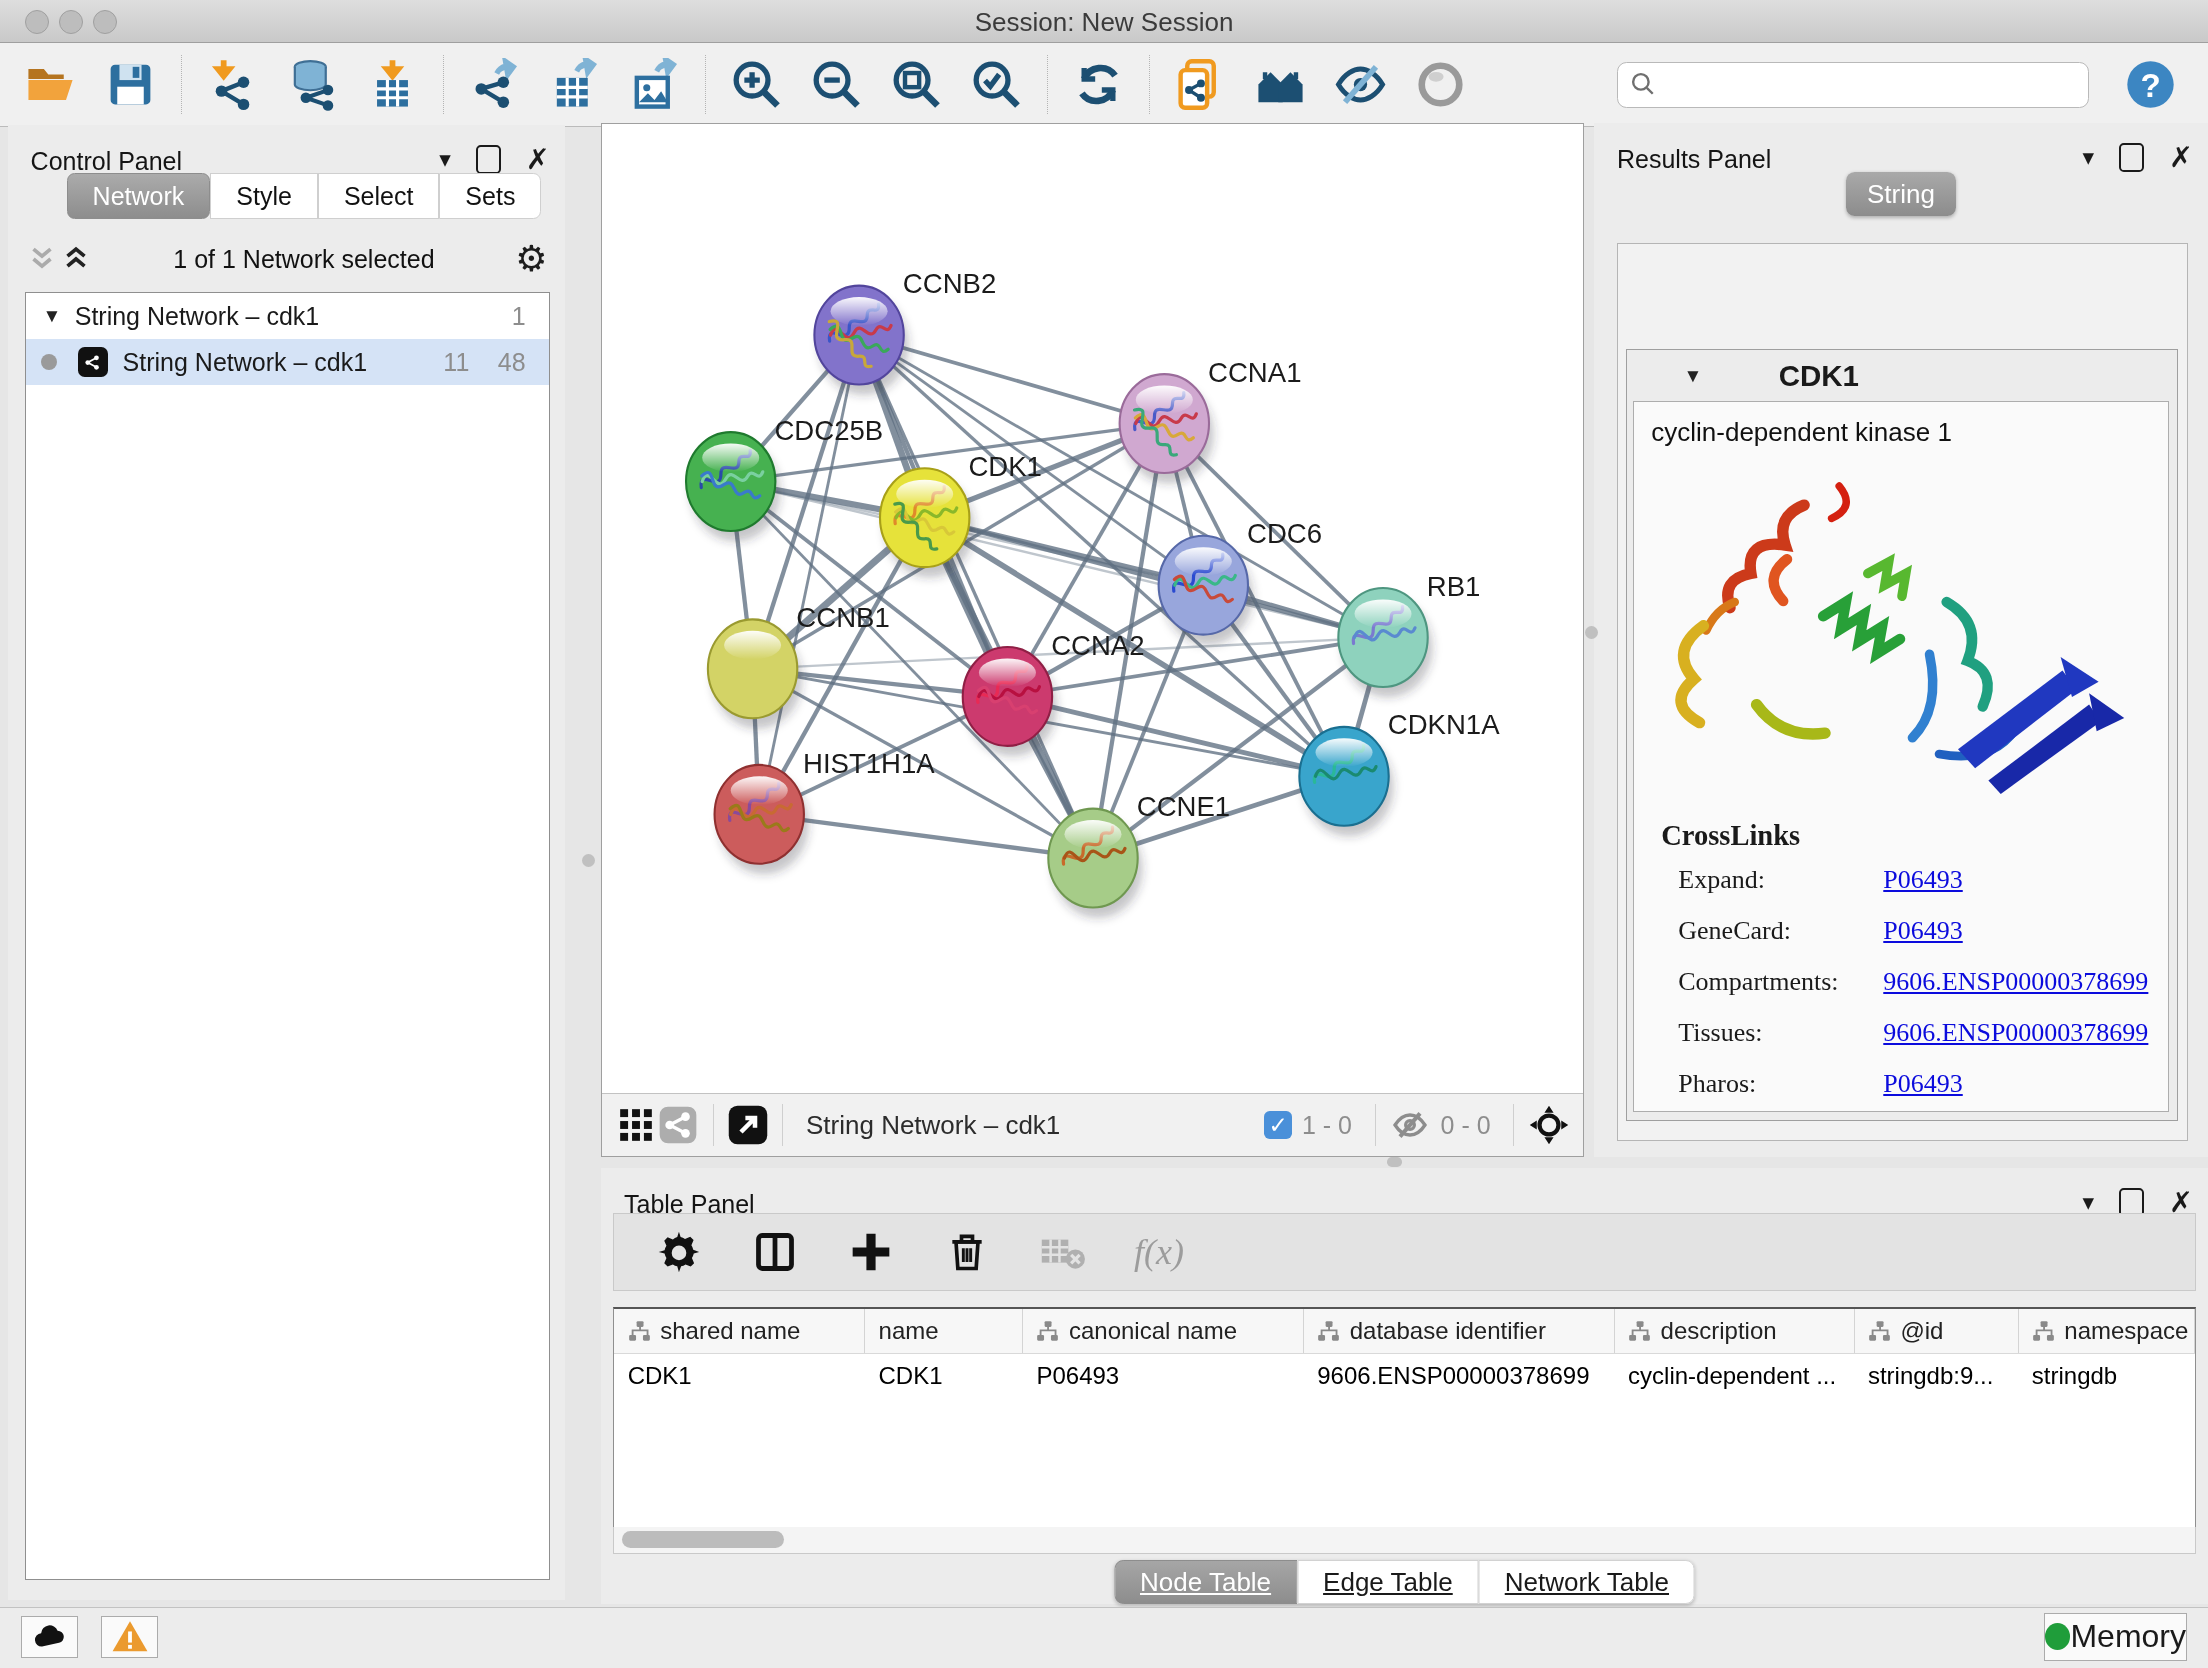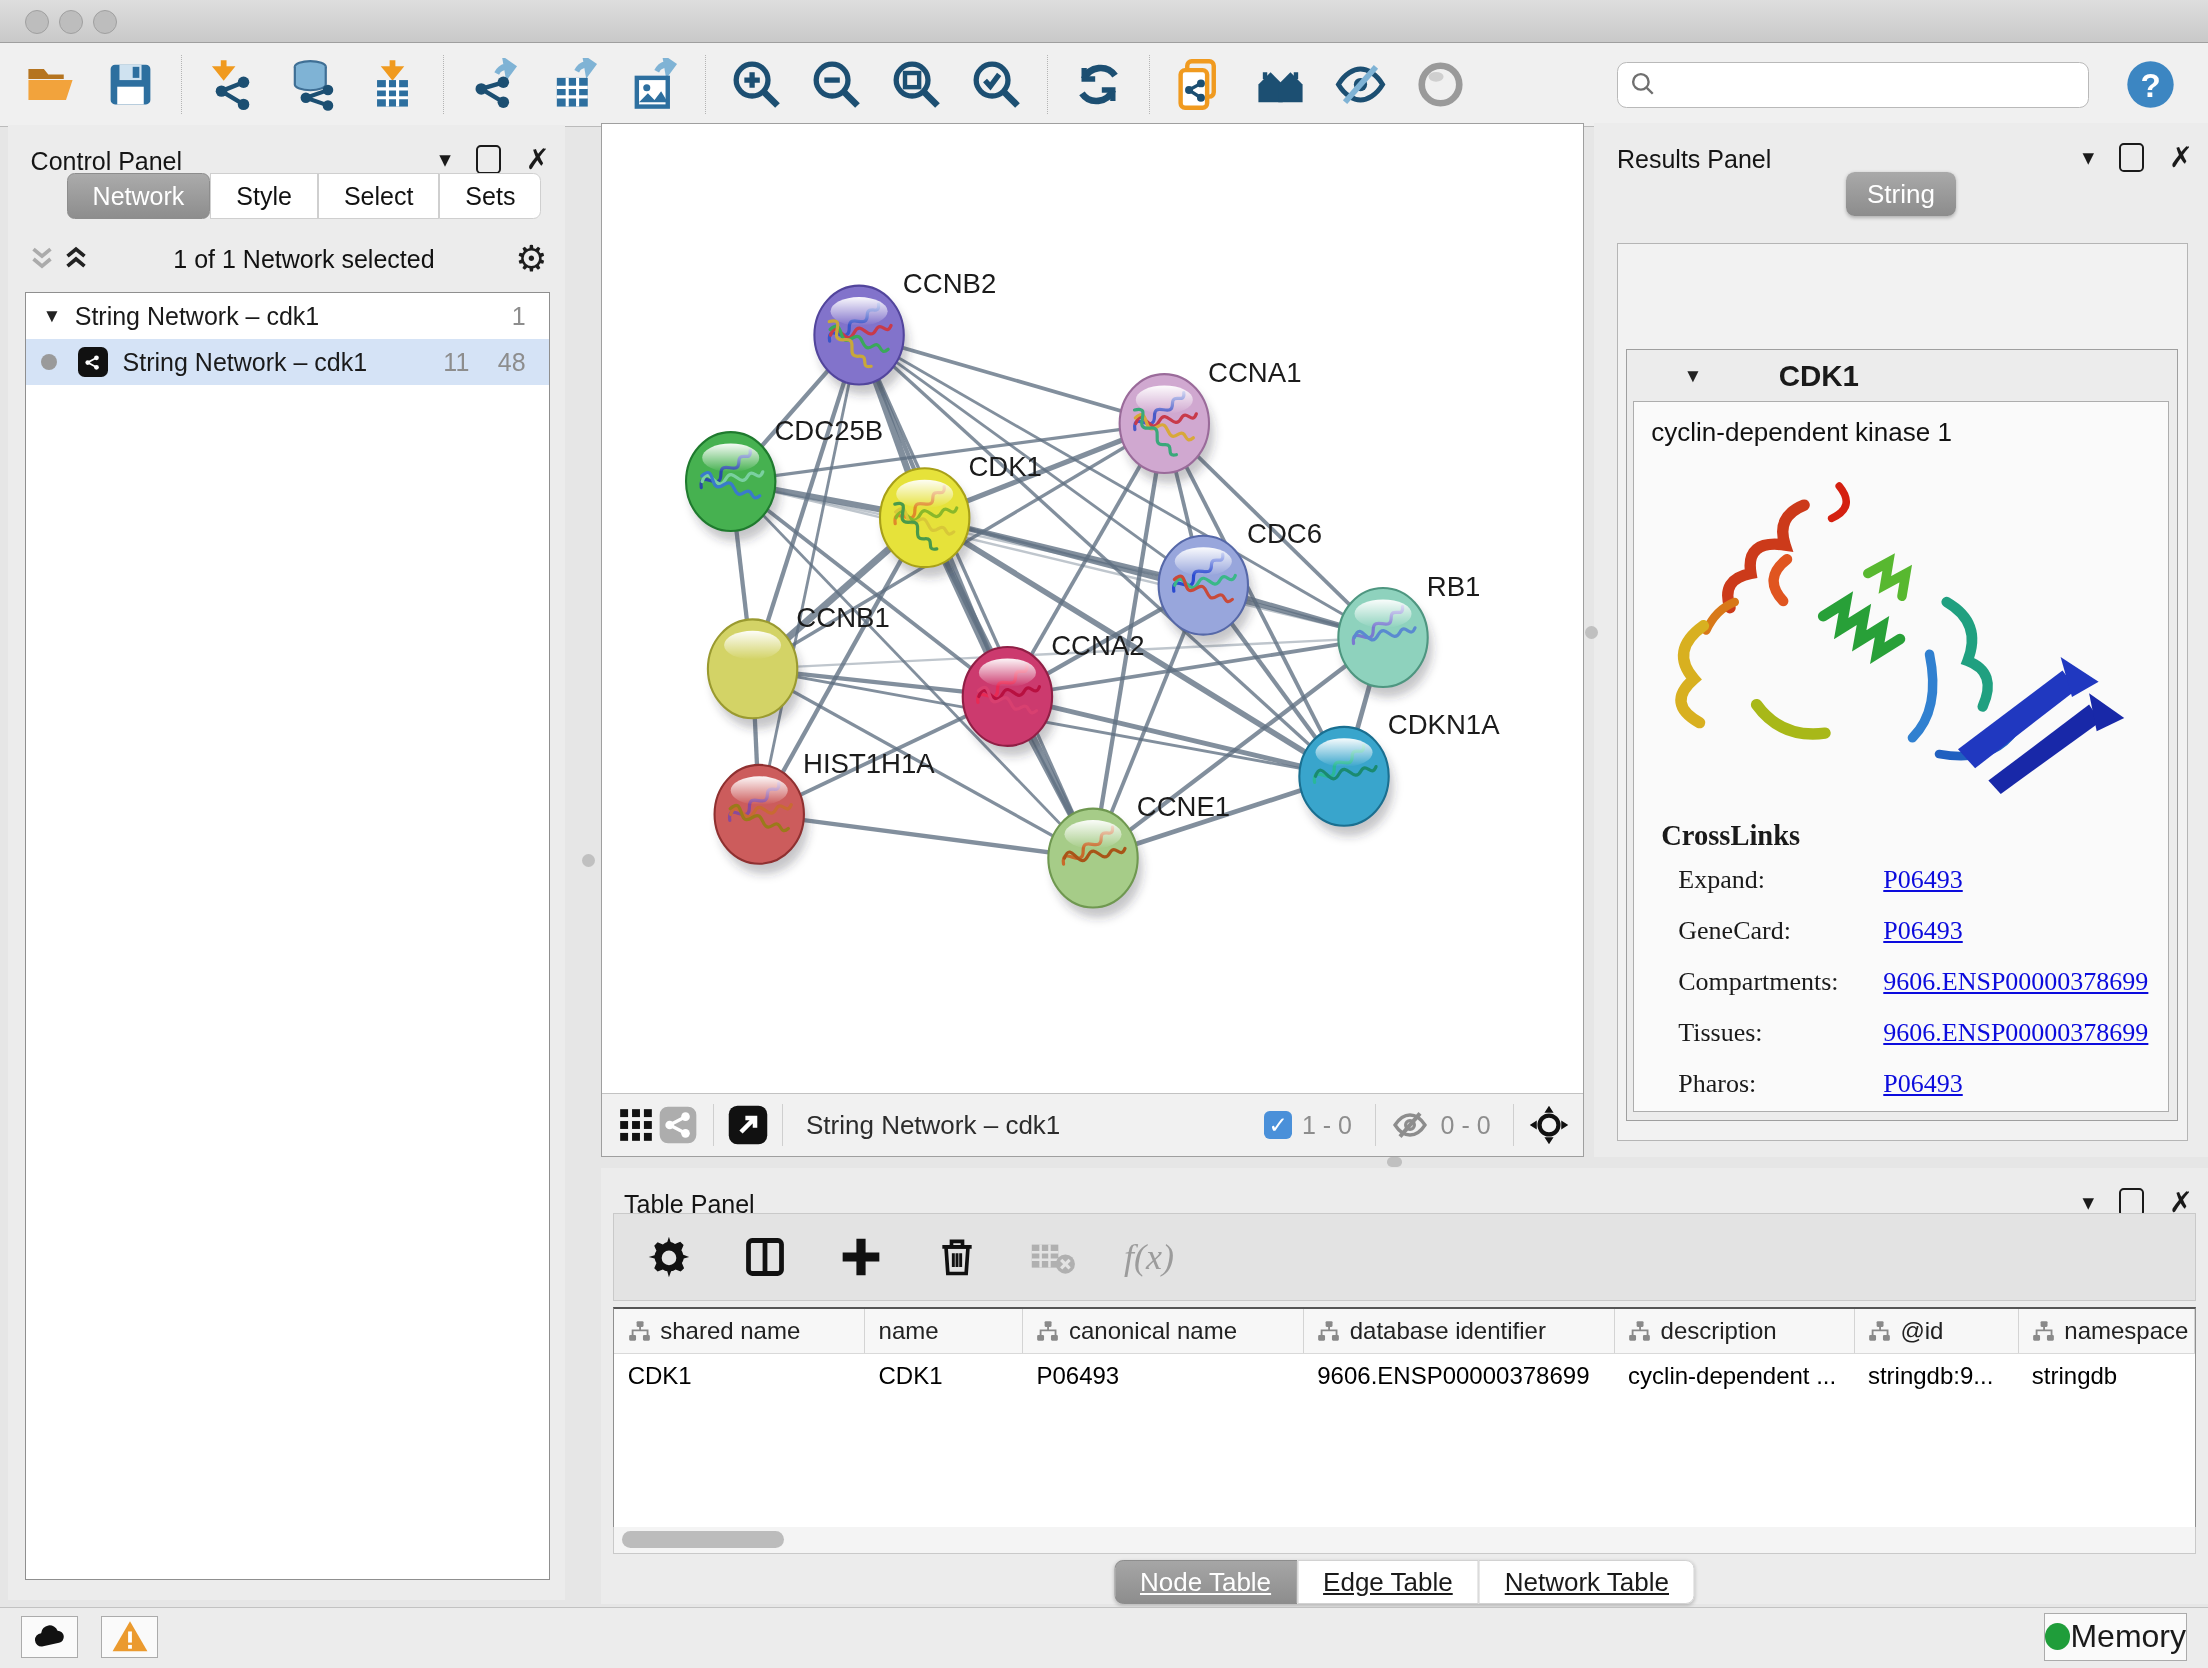--- a/index.html
+++ b/index.html
@@ -90,22 +90,22 @@
     border:1px solid #adadad;box-sizing:border-box;}
   .protein-desc{font-size:26px;color:#111;padding:15px 0 0 17px;}
   .protein-img{position:absolute;left:9.5px;top:67px;}
   .crosslinks{position:absolute;left:27px;top:418px;font-family:"Liberation Serif","DejaVu Serif",serif;}
   .cl-title{font-size:28.5px;font-weight:bold;margin-bottom:13.3px;}
   .cl-row{display:flex;font-size:26px;margin-bottom:21px;}
   .cl-label{width:205px;margin-left:17px;}
   .cl-link{color:#0b0bdd;text-decoration:underline;cursor:pointer;}
   
   .table-panel{position:absolute;left:601px;top:1168px;width:1607px;height:436px;background:#ececec;}
-  .tp-toolbar{position:absolute;left:12.4px;top:45px;width:1583px;height:88px;background:#e3e3e3;
-    border:1px solid #c9c9c9;display:flex;align-items:center;gap:47px;padding-left:30px;box-sizing:border-box;}
+  .tp-toolbar{position:absolute;left:12.4px;top:45px;width:1583px;height:78px;background:#e3e3e3;
+    border:1px solid #c9c9c9;display:flex;align-items:center;gap:47px;padding-left:40px;box-sizing:border-box;}
   .tp-icon{width:49px;height:49px;display:flex;align-items:center;justify-content:center;cursor:pointer;}
   .fx{font-family:"Liberation Serif","DejaVu Serif",serif;font-style:italic;font-size:36px;color:#9c9c9c;}
   .tbl{position:absolute;left:12.4px;top:139px;width:1583px;height:247px;background:#ffffff;
     border:1px solid #8f8f8f;border-top:2.9px solid #555;box-sizing:border-box;overflow:hidden;}
   .tbl-head{display:flex;background:#f7f7f7;border-bottom:1px solid #d9d9d9;height:44px;}
   .th{display:flex;align-items:center;gap:9.5px;font-size:24px;color:#222;border-right:1px solid #d4d4d4;
     padding-left:13.3px;box-sizing:border-box;overflow:hidden;white-space:nowrap;cursor:pointer;}
   .shicon{width:23px;height:23px;flex:0 0 auto;}
   .shicon rect{fill:#8a8a8a;}
   .tbl-row{display:flex;height:44px;}
@@ -133,20 +133,21 @@
   
   .knob{position:absolute;background:#c0c0c0;border-radius:50%;}
 </style>
 </head>
 <body>
 
 <div class="titlebar">
   <div class="tl-dot" style="left:25px"></div>
   <div class="tl-dot" style="left:59px"></div>
   <div class="tl-dot" style="left:93px"></div>
+  <div class="win-title">Session: New Session</div>
 </div>
 
 <div class="toolbar">
   <div class="tb-group" style="padding-left:9.5px">
     <div class="tb-icon">
       <svg viewBox="0 0 24 24">
           <path d="M2 5h7l2 2.5h7v2H2z" fill="#b5741f"></path>
           <path d="M2 10h20l-3 9H2z" fill="#f2a33c"></path>
         </svg>
     </div>

